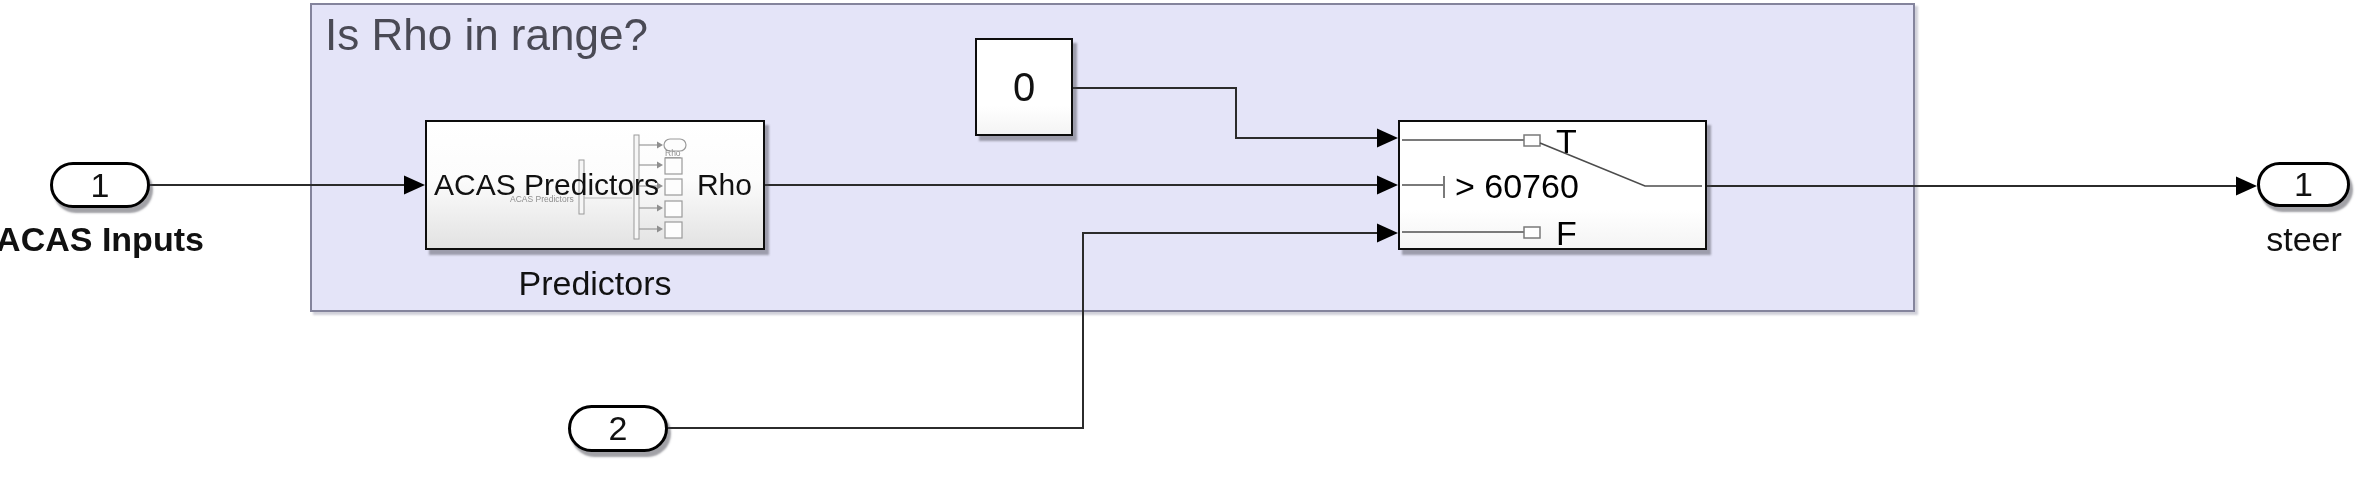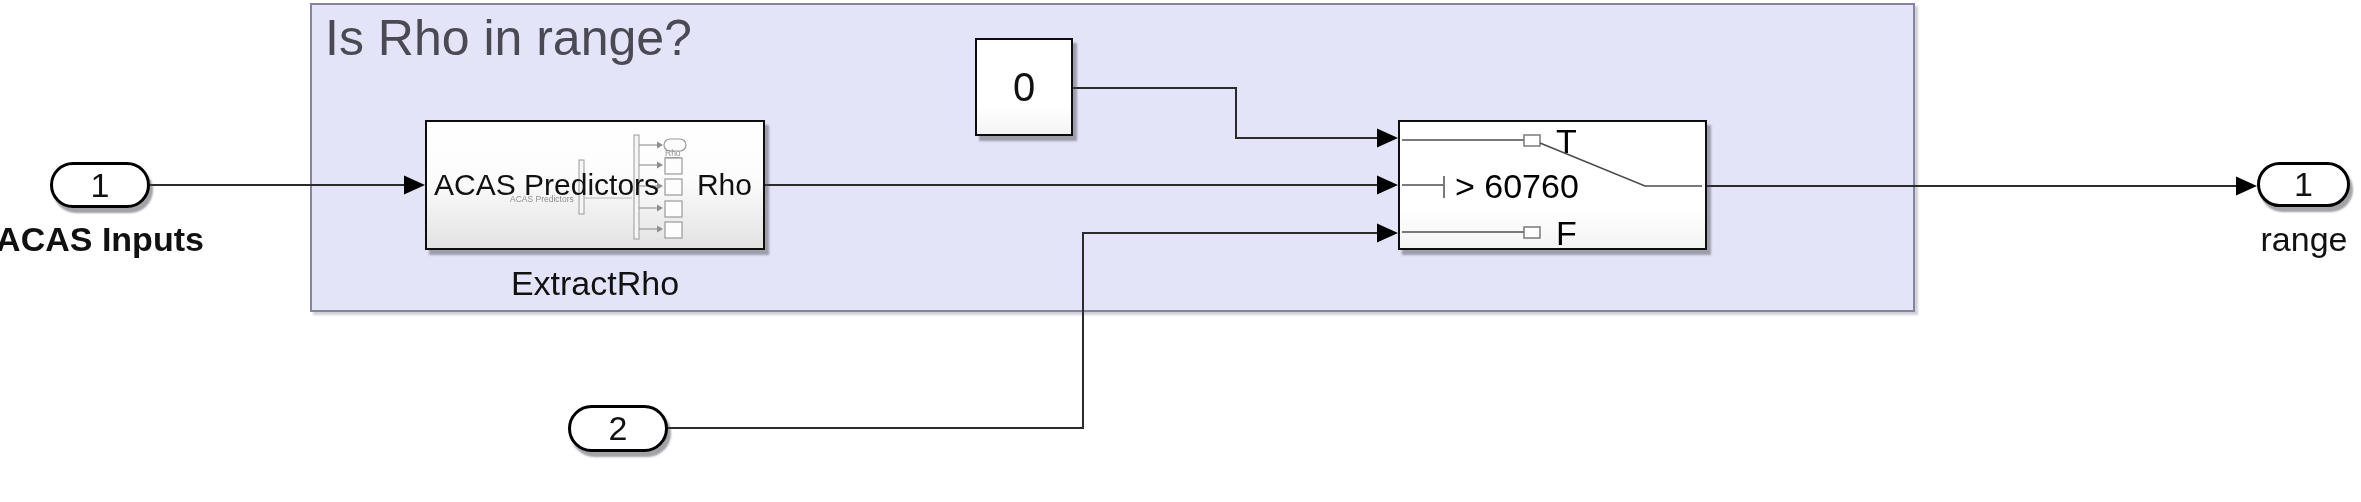--- a/index.html
+++ b/index.html
@@ -7,21 +7,21 @@
     position:relative;width:2361px;height:502px;background:#ffffff;
     font-family:"Liberation Sans",sans-serif;color:#111;overflow:hidden;
   }
   
   .area{
     position:absolute;left:310px;top:3px;width:1605px;height:309px;
     background:#e4e4f8;border:2px solid #84849c;
     box-shadow:3px 3px 2px rgba(120,120,145,.35);box-sizing:border-box;z-index:1;
   }
   .area-title{
-    position:absolute;left:13px;top:6px;font-size:50px;line-height:1.1;
+    position:absolute;left:13px;top:6px;font-size:44px;line-height:1.1;
     color:#4a4a55;white-space:nowrap;
   }
   
   svg.wires{position:absolute;left:0;top:0;z-index:2;}
   .wire{fill:none;stroke:#2b2b2b;stroke-width:2px;}
   .arrow{fill:#000;stroke:none;}
   
   .block{
     position:absolute;box-sizing:border-box;border:2.5px solid #0d0d0d;
     background:linear-gradient(180deg,#ffffff 0%,#fcfcfc 45%,#e2e2e2 100%);
@@ -118,21 +118,21 @@
       <g fill="#fdfdfd" stroke="#9a9a9a" stroke-width="1.2">
         <rect x="238" y="36" width="17" height="16"></rect>
         <rect x="238" y="57" width="17" height="16"></rect>
         <rect x="238" y="79" width="17" height="16"></rect>
         <rect x="238" y="100" width="17" height="16"></rect>
       </g>
     </svg>
     <span class="ss-text ss-in">ACAS Predictors</span>
     <span class="ss-text ss-out">Rho</span>
   </div>
-  <div class="lbl lbl-extractrho">ExtractRho</div>
+  <div class="lbl lbl-extractrho">Predictors</div>
 
   <div class="block flat constant">
     <span>0</span>
   </div>
 
   <div class="block flat switch">
     <svg class="sw-glyphs" width="304" height="125" viewBox="0 0 304 125">
 
       <line class="sw-line" x1="2" y1="18" x2="124" y2="18"></line>
       <rect class="sw-rect" x="124" y="13" width="16" height="11"></rect>
@@ -150,15 +150,15 @@
     </svg>
   </div>
 
   <div class="port p-in2">
     <span>2</span>
   </div>
 
   <div class="port p-out1">
     <span>1</span>
   </div>
-  <div class="lbl lbl-steer">range</div>
+  <div class="lbl lbl-steer">steer</div>
 
 </div>
 
 </body></html>

